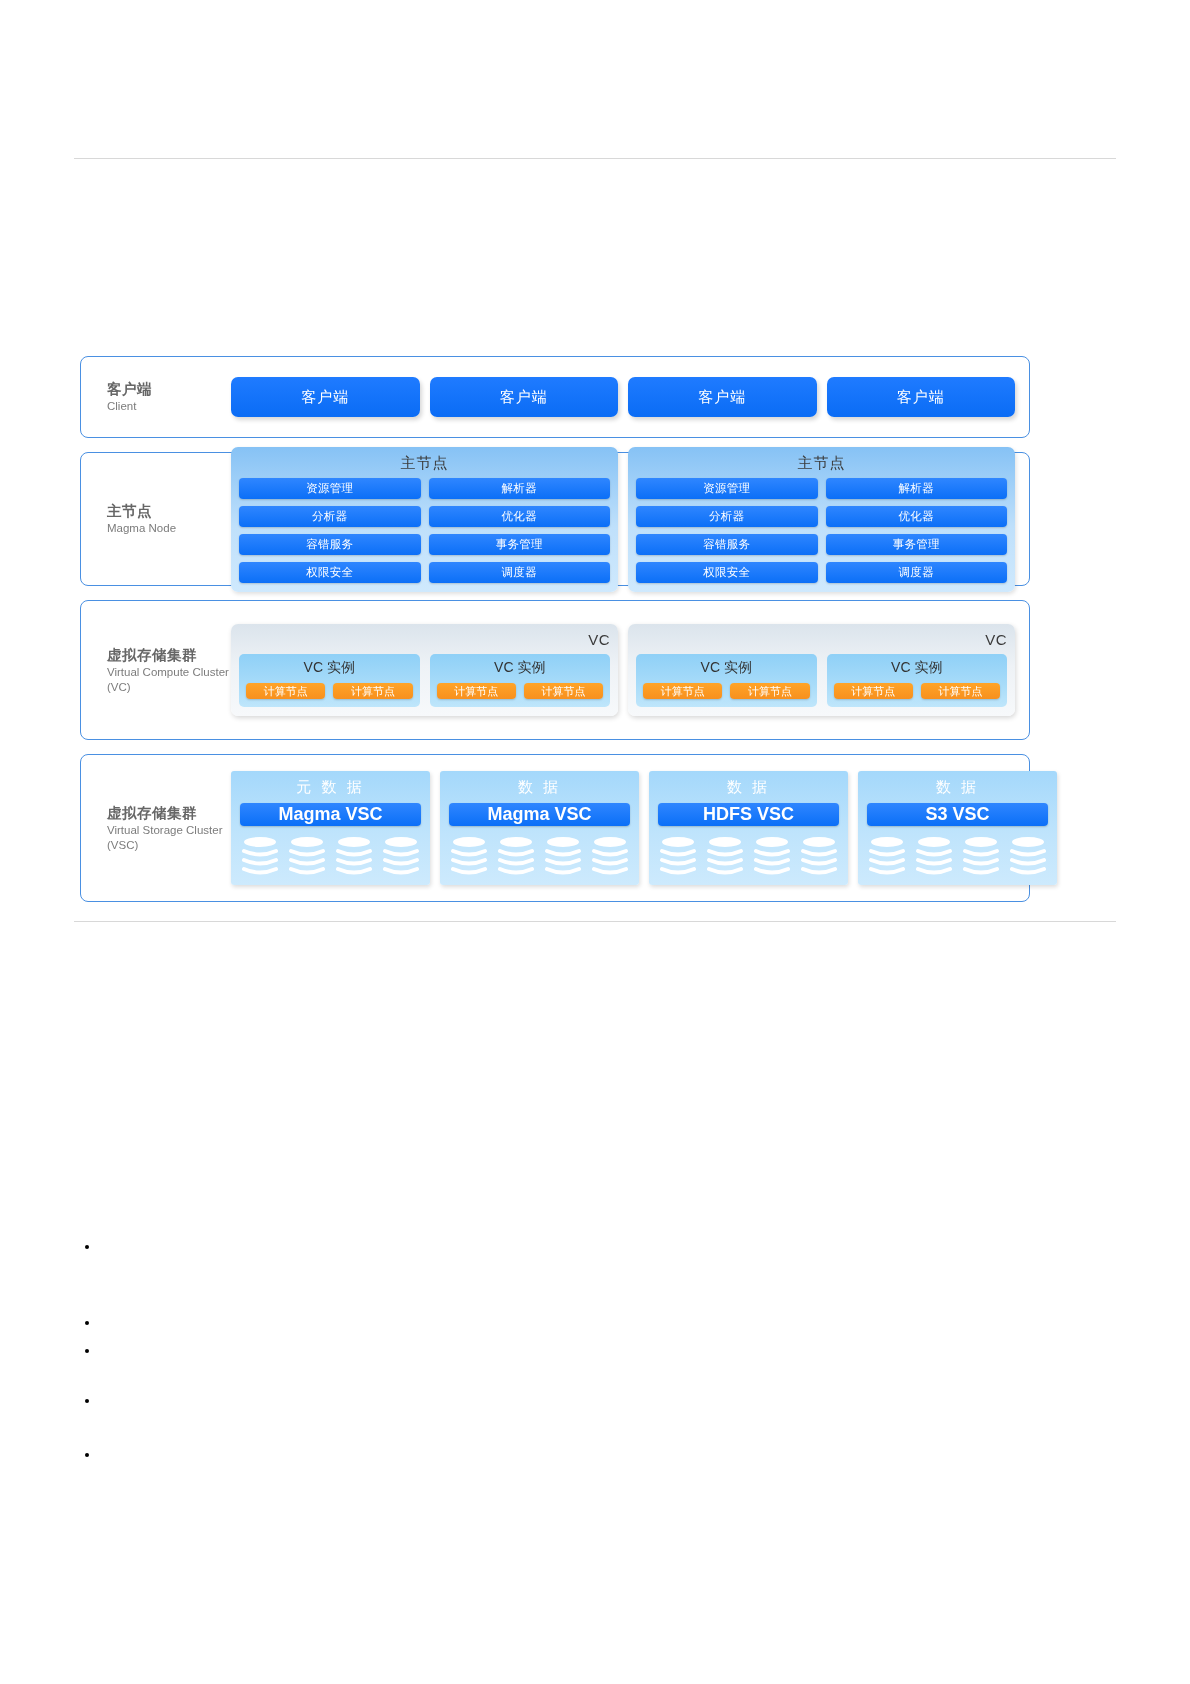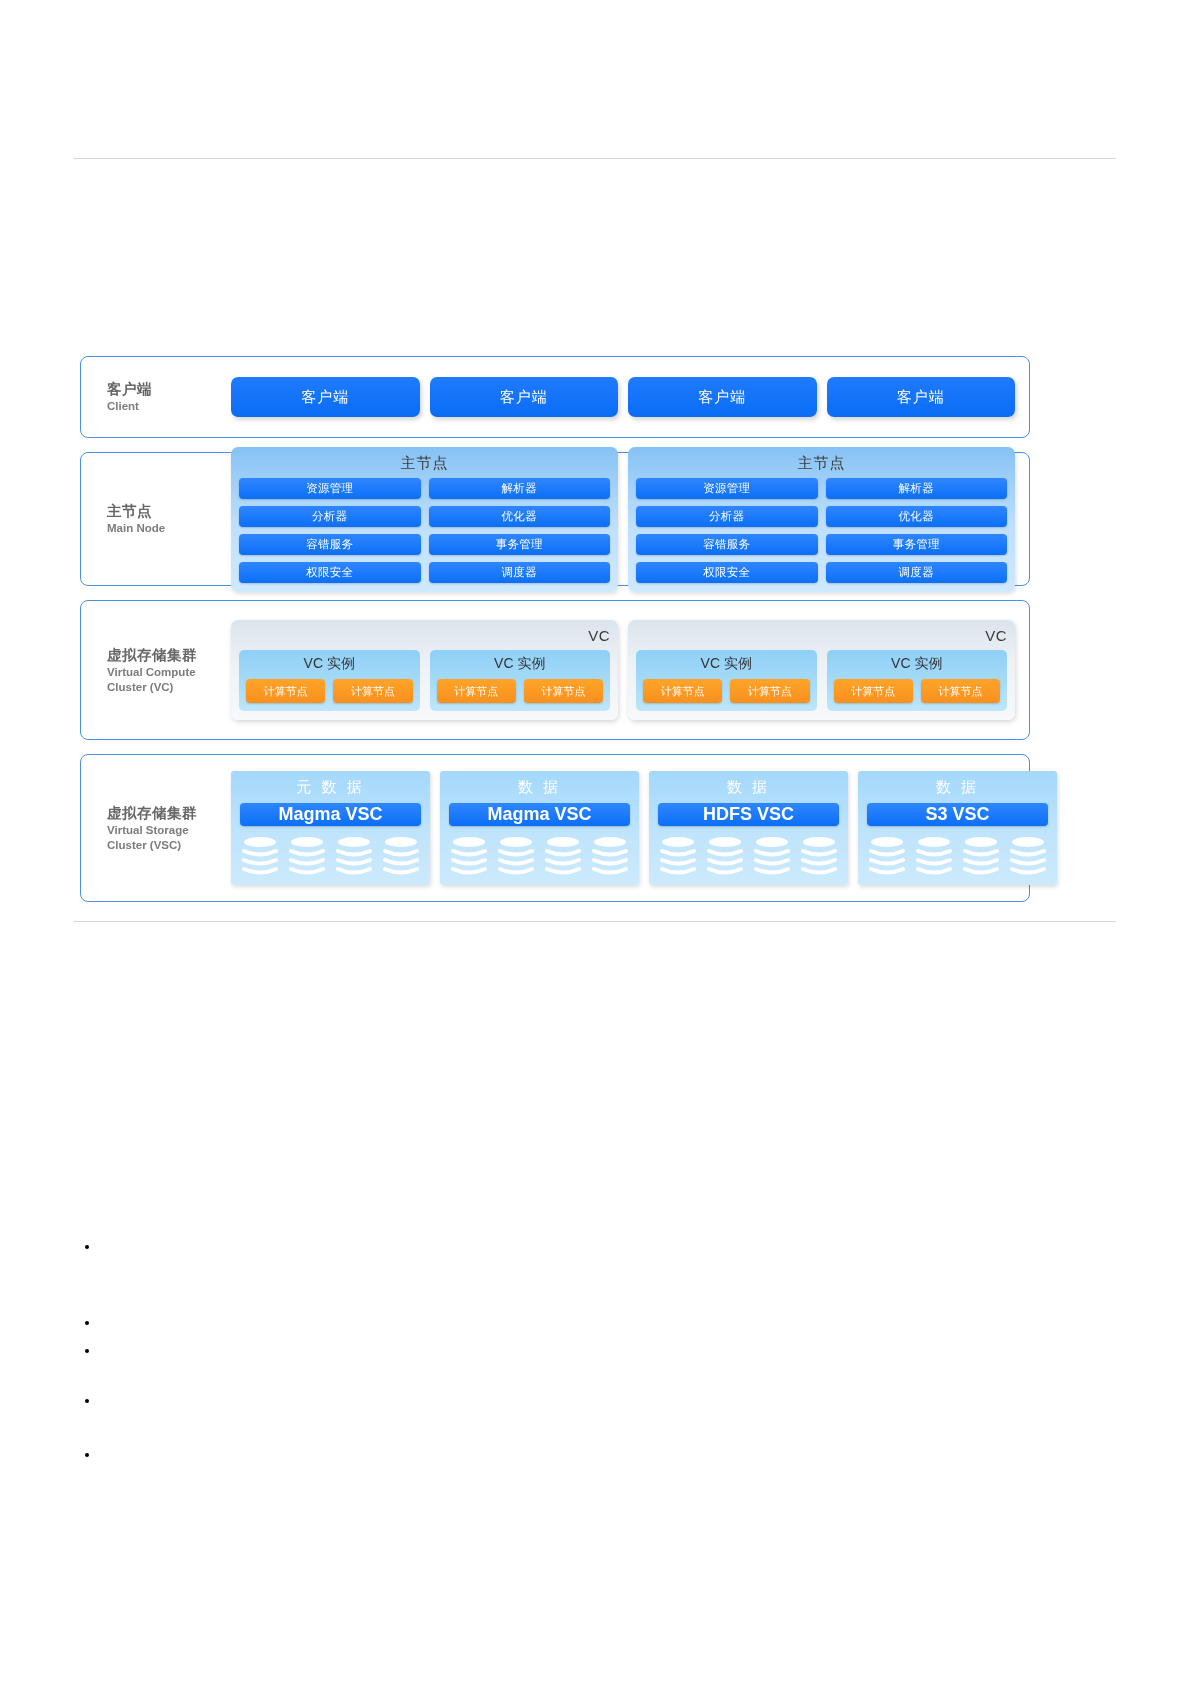--- a/index.html
+++ b/index.html
@@ -53,21 +53,21 @@
   }
   .band-label .cn {
     font-size: 14.5px;
     font-weight: bold;
     letter-spacing: .5px;
     color: #666;
     line-height: 1.25;
   }
   .band-label .en {
     font-size: 11.5px;
-    font-weight: bold;
+    font-weight: normal;
     color: #7c7c7c;
     line-height: 1.25;
     margin-top: 1px;
   }
   .band-body {
     flex: 1 1 auto;
     display: flex;
     gap: 10px;
     padding: 10px 14px 10px 0;
     box-sizing: border-box;
@@ -158,21 +158,21 @@
     font-size: 14px;
     color: #333;
     padding: 2px 0 6px 0;
   }
   .node-row {
     display: flex;
     gap: 8px;
   }
   .compute-chip {
     flex: 1 1 0;
-    height: 24px;
+    height: 16px;
     border-radius: 4px;
     background: linear-gradient(180deg, #ffa428 0%, #f7901e 100%);
     color: #fff;
     font-size: 11px;
     display: flex;
     align-items: center;
     justify-content: center;
     box-shadow: 0 1px 2px rgba(0,0,0,.18);
   }
 
@@ -234,21 +234,21 @@
       <div class="client-chip">客户端</div>
       <div class="client-chip">客户端</div>
       <div class="client-chip">客户端</div>
       <div class="client-chip">客户端</div>
     </div>
   </div>
 
   <div class="band band-main">
     <div class="band-label">
       <div class="cn">主节点</div>
-      <div class="en">Main Node</div>
+      <div class="en">Magma Node</div>
     </div>
     <div class="band-body">
 
       <div class="main-group">
         <div class="main-group-title">主节点</div>
         <div class="chip-grid">
           <div class="main-chip">资源管理</div>
           <div class="main-chip">解析器</div>
           <div class="main-chip">分析器</div>
           <div class="main-chip">优化器</div>

